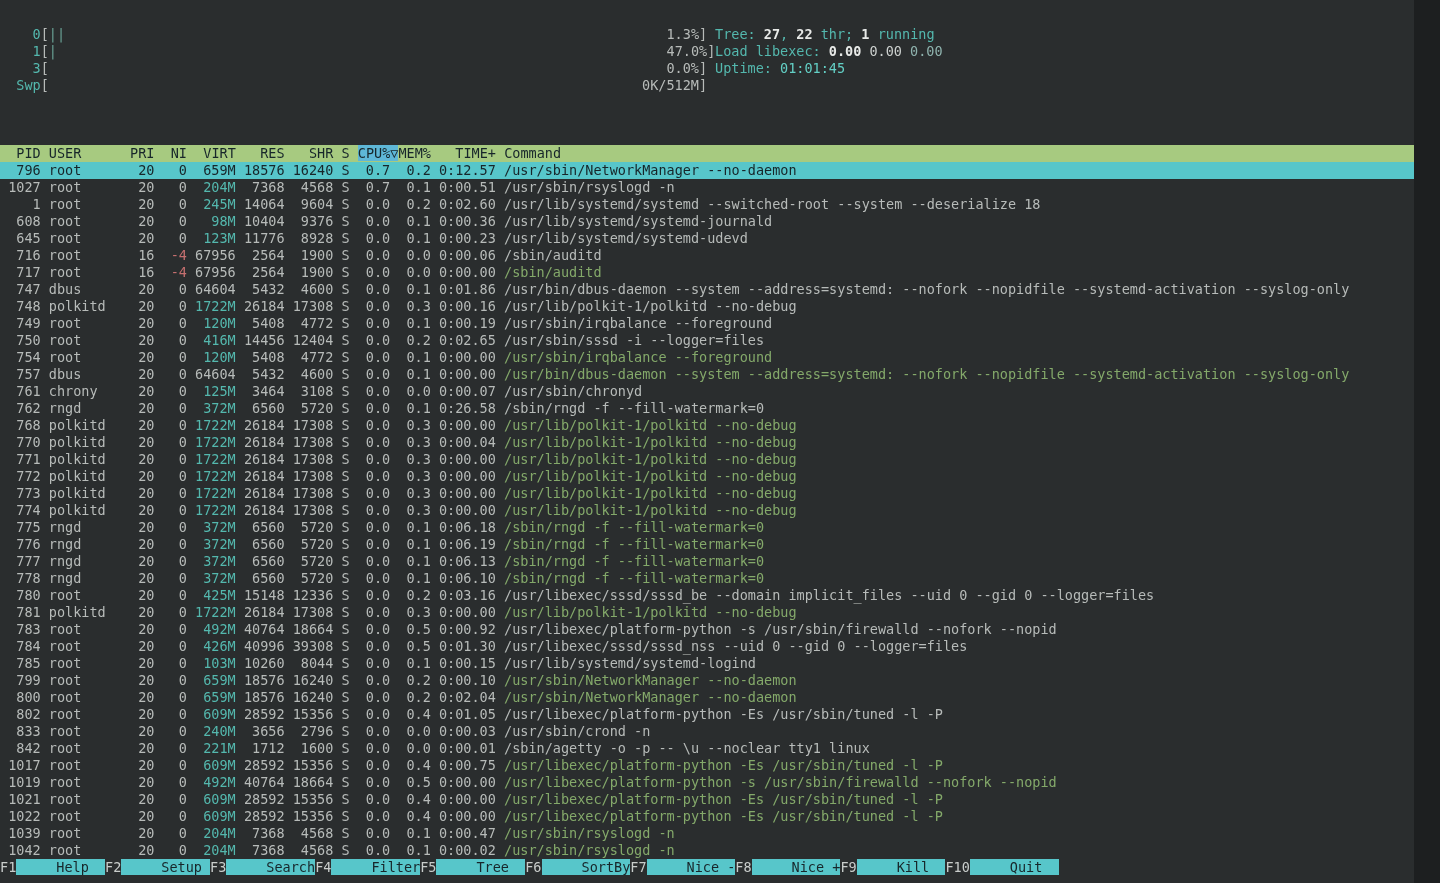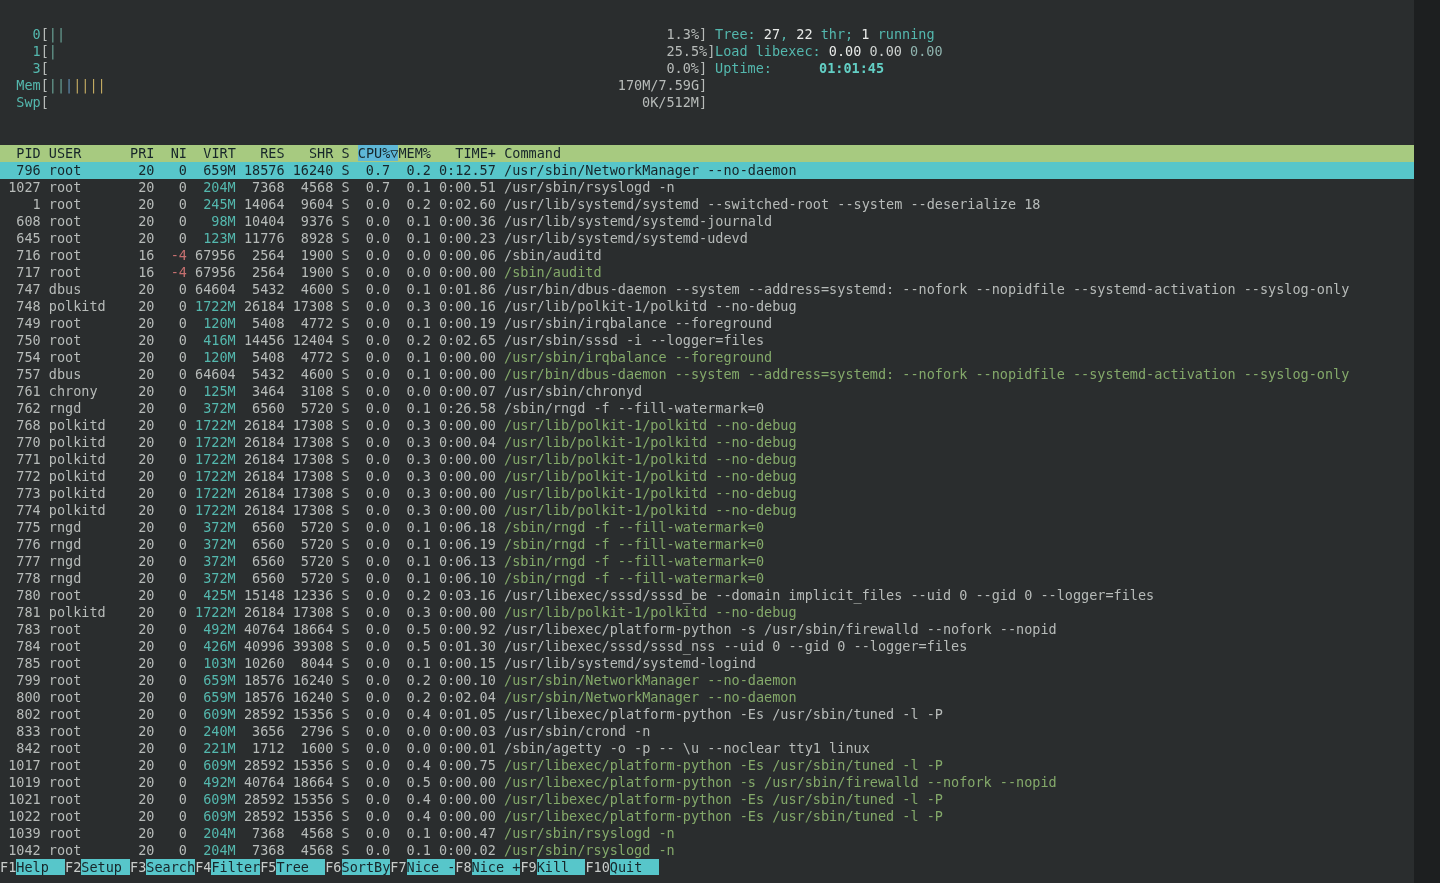--- a/index.html
+++ b/index.html
@@ -14,47 +14,46 @@
   #summary{position:absolute;top:26px;left:715px;}
   #table-header{position:absolute;top:145px;left:0;width:100%;background:var(--header_bg);}
   #table-header .line{color:var(--dark_text);border-radius:8px;}
   #rows{position:absolute;top:162px;left:0;width:100%;}
   #fnbar{position:absolute;top:859px;left:0;width:100%;white-space:pre;}
 
   .t-fg{color:var(--fg);}
   .t-fg2{color:var(--fg2);}
   .t-cyan{color:var(--cyan);}
   .t-teal{color:var(--cyan);}
-  .t-bright{color:var(--bright);font-weight:normal;}
-  .t-bcyan{color:var(--bright_cyan);font-weight:bold;margin-left:39px;}
+  .t-bright{color:var(--bright);font-weight:bold;}
+  .t-bcyan{color:var(--bright_cyan);font-weight:normal;}
   .t-dim{color:var(--dim_cyan);}
   .t-green{color:var(--green);}
   .t-red{color:var(--red);}
   .b-green{color:var(--bar_green);}
   .b-blue{color:var(--bar_blue);}
   .b-yellow{color:var(--bar_yellow);}
 
   .row{width:100%;}
   .row.sel{background:var(--selection_bg);}
   .row.sel span{color:var(--dark_text);font-weight:normal;margin-top:12px;}
   .sortcol{background:var(--sort_bg);}
 
   .fnitem .fk{color:var(--fkey_fg);}
-  .fnitem .fl{background:var(--selection_bg);color:var(--dark_text);}
+  .fnitem .fl{background:var(--selection_bg);color:var(--dark_text);padding-left:40px;}
 </style>
 </head>
 <body>
 
 <div class="screen">
 
   <div id="meters">
       <div class="line"><span class="t-cyan">    0</span><span class="t-fg">[</span><span class="b-green">||</span><span class="t-fg">                                                                          1.3%]</span></div>
-      <div class="line"><span class="t-cyan">    1</span><span class="t-fg">[</span><span class="b-green">|</span><span class="t-fg">                                                                           25.5%]</span></div>
+      <div class="line"><span class="t-cyan">    1</span><span class="t-fg">[</span><span class="b-green">|</span><span class="t-fg">                                                                           47.0%]</span></div>
       <div class="line"><span class="t-cyan">    3</span><span class="t-fg">[</span><span class="t-fg">                                                                            0.0%]</span></div>
-      <div class="line"><span class="t-cyan">  Mem</span><span class="t-fg">[</span><span class="b-green">||</span><span class="b-blue">|</span><span class="b-yellow">||||</span><span class="t-fg">                                                               170M/7.59G]</span></div>
       <div class="line"><span class="t-cyan">  Swp</span><span class="t-fg">[</span><span class="t-fg">                                                                         0K/512M]</span></div>
     </div>
 
   <div id="summary">
     <div class="line"><span class="t-cyan">Tree: </span><span class="t-bright">27</span><span class="t-cyan">, </span><span class="t-bright">22</span><span class="t-cyan"> thr; </span><span class="t-bright">1</span><span class="t-cyan"> running</span></div>
     <div class="line"><span class="t-cyan">Load libexec: </span><span class="t-bright">0.00</span> <span class="t-fg2">0.00</span> <span class="t-dim">0.00</span></div>
     <div class="line"><span class="t-cyan">Uptime: </span><span class="t-bcyan">01:01:45</span></div>
   </div>
 
   <div id="table-header">

